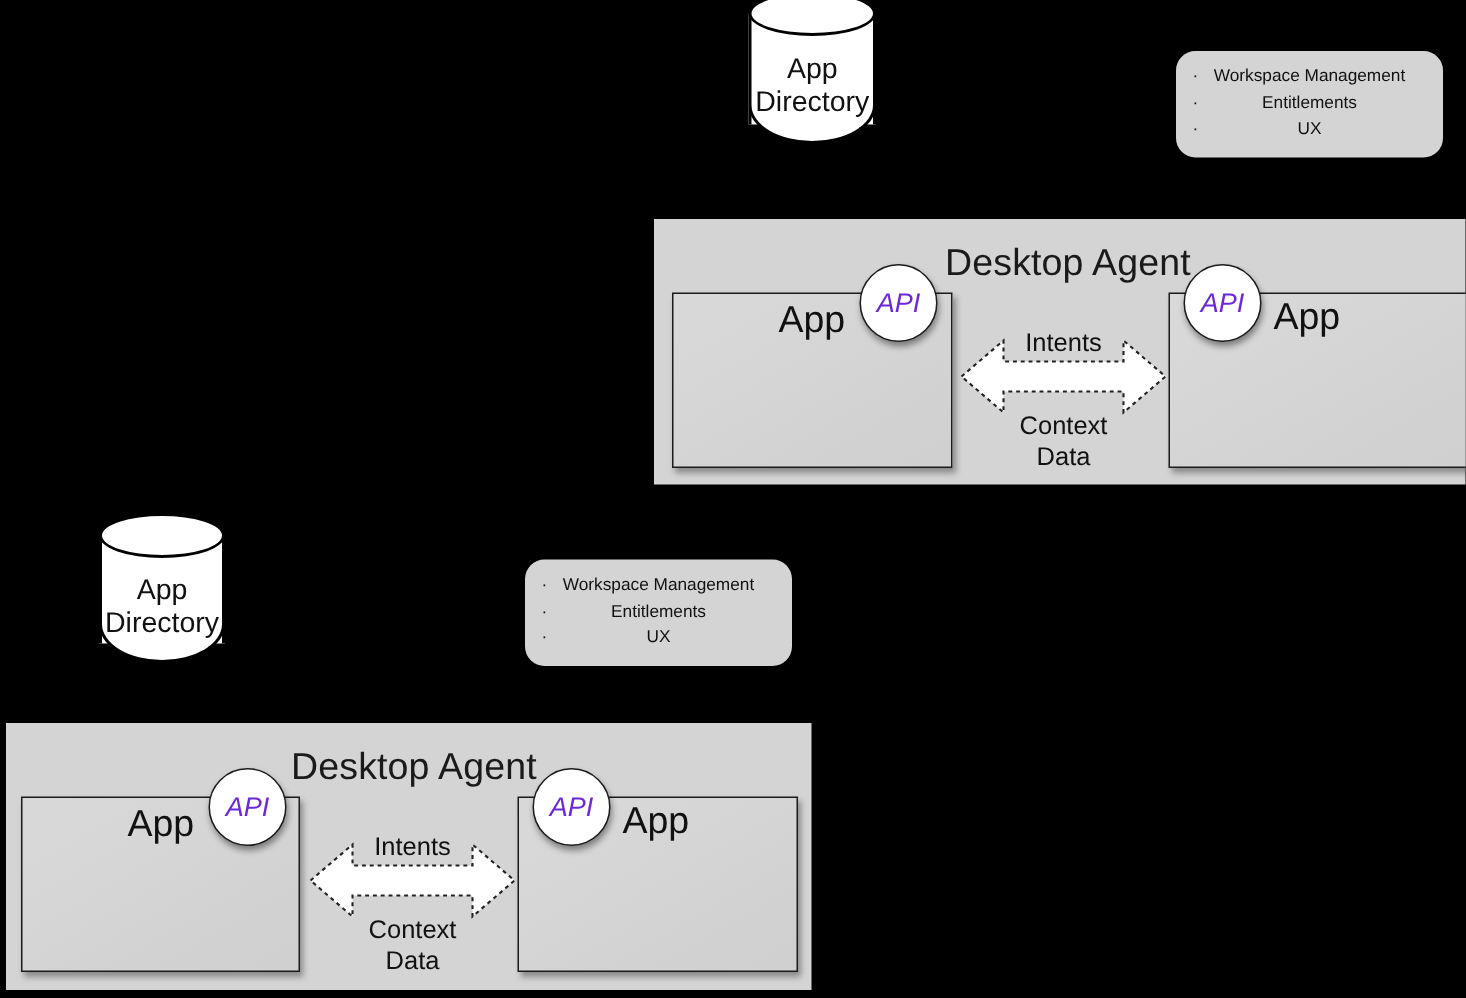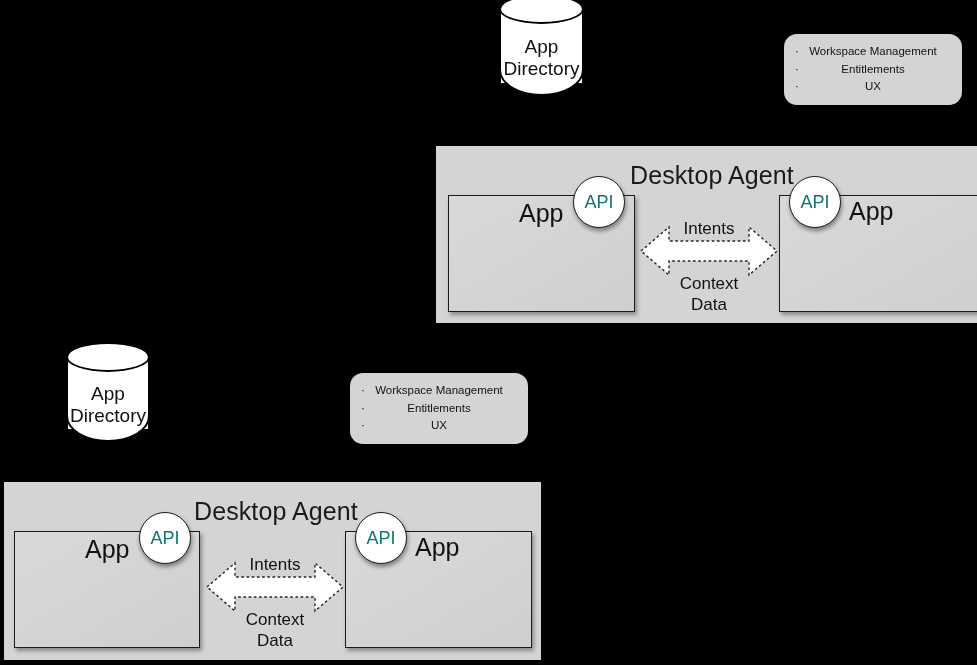--- a/index.html
+++ b/index.html
@@ -41,22 +41,23 @@
 
   
   .api-circle{
     position:absolute;
     border-radius:50%;
     background:#fff;
     border:1.6px solid #1b1b1b;
     box-sizing:border-box;
     display:flex;align-items:center;justify-content:center;
     box-shadow:1px 3px 4px rgba(0,0,0,.42);
-    color:#0f766e;
+    color:#6d28d9;
     font-size:18px;
+    font-style:italic;
   }
 
   
   .v-arrow{position:absolute;}
   .v-arrow .shaft{position:absolute;left:50%;top:0;width:3px;margin-left:-1.5px;background:#000;}
   .v-arrow .head{
     position:absolute;left:50%;margin-left:-7px;
     width:0;height:0;border-left:7px solid transparent;border-right:7px solid transparent;
     border-top:11px solid #000;
   }

